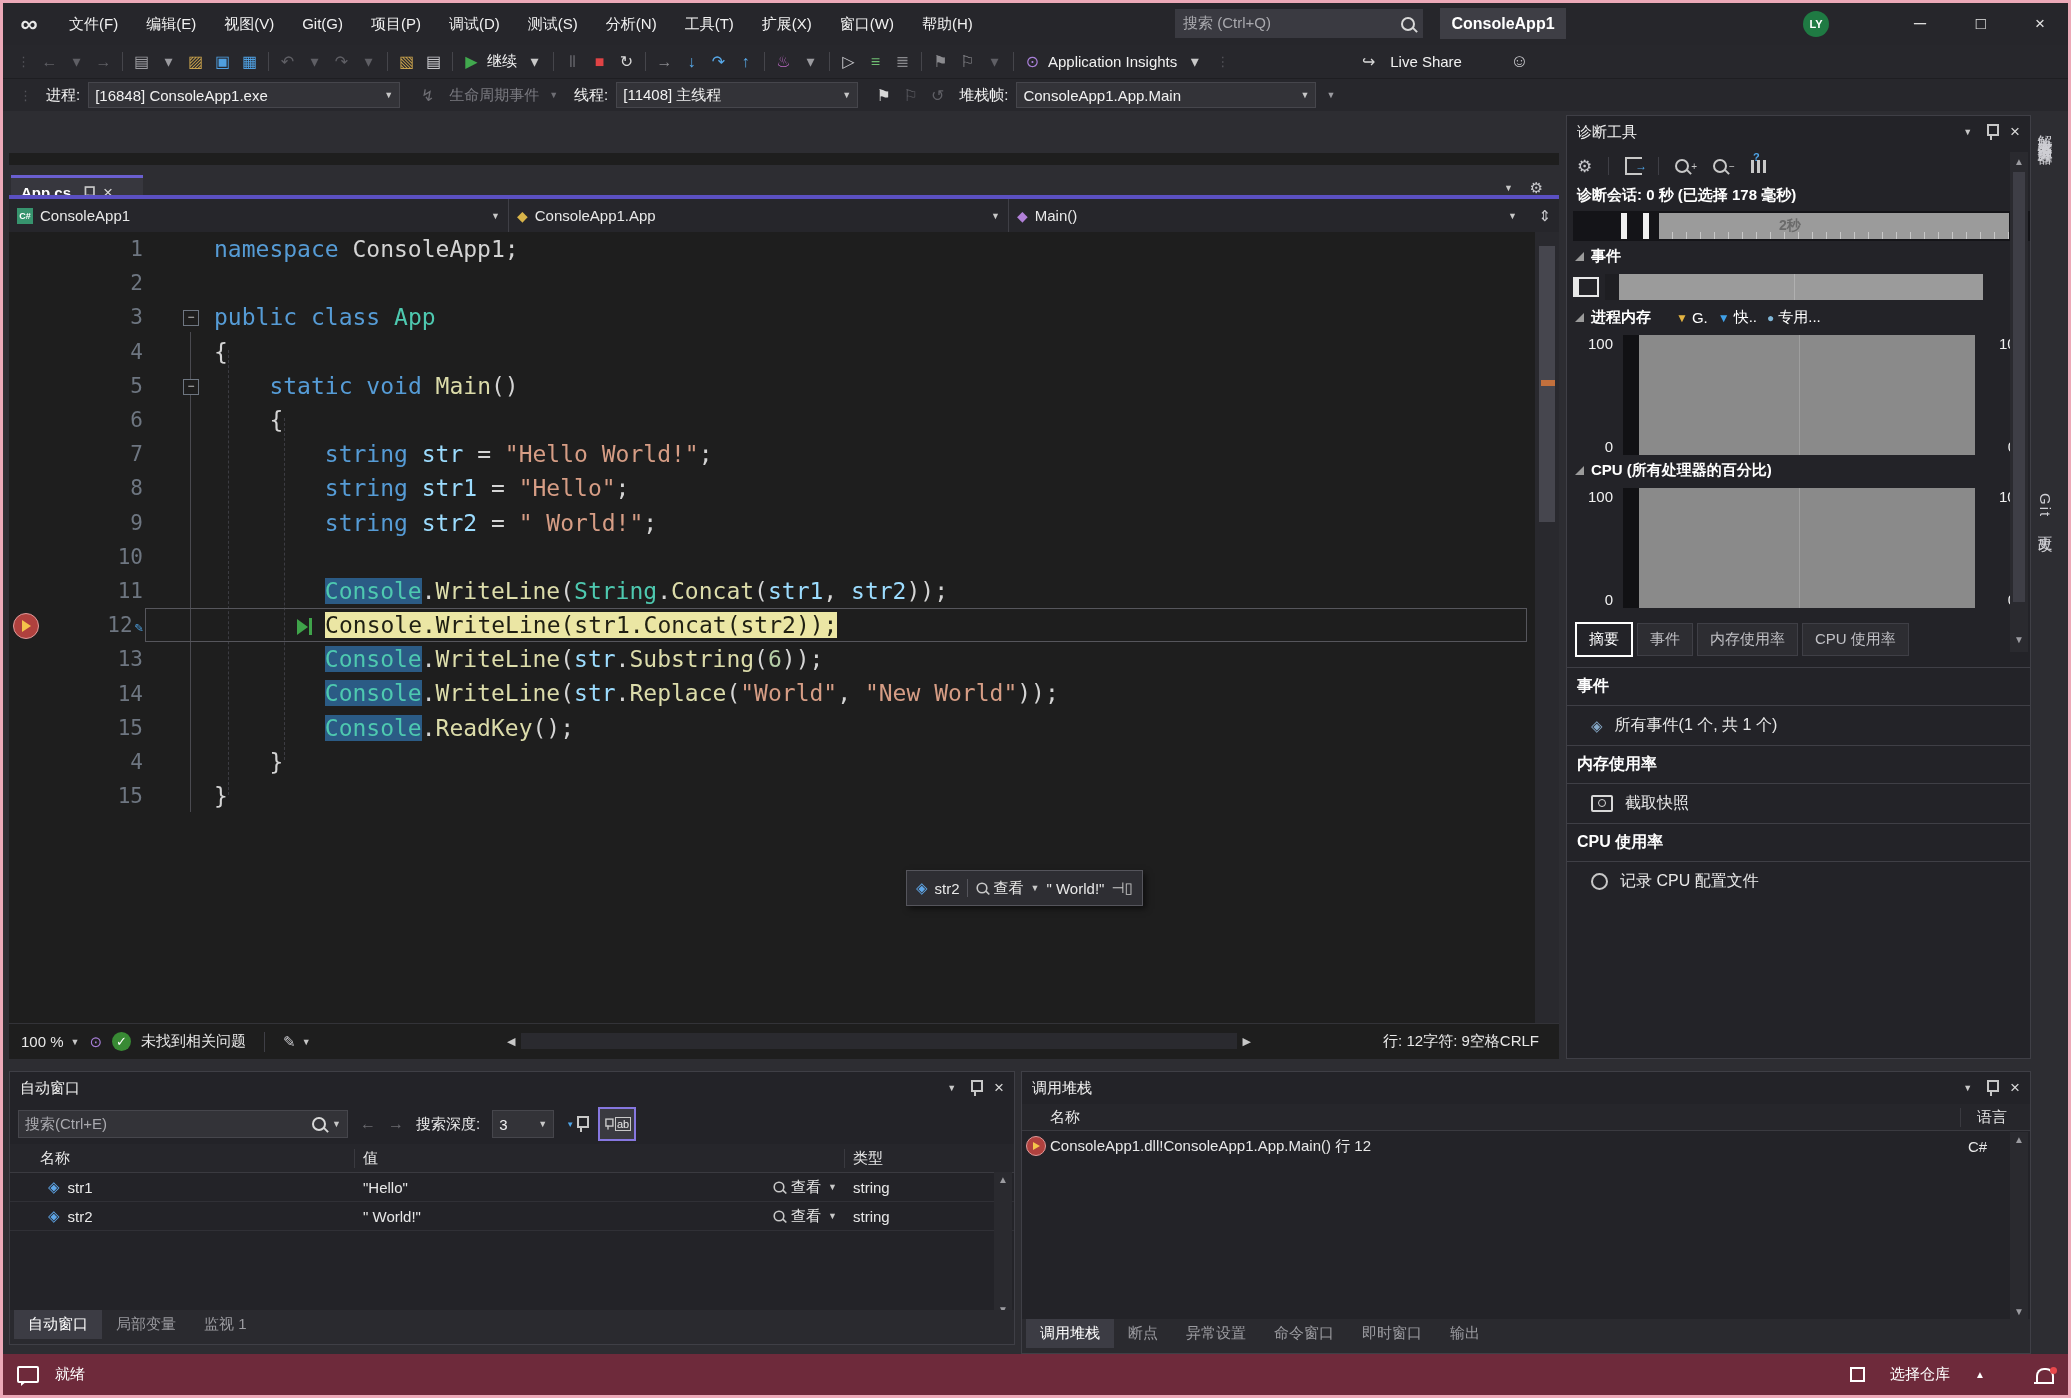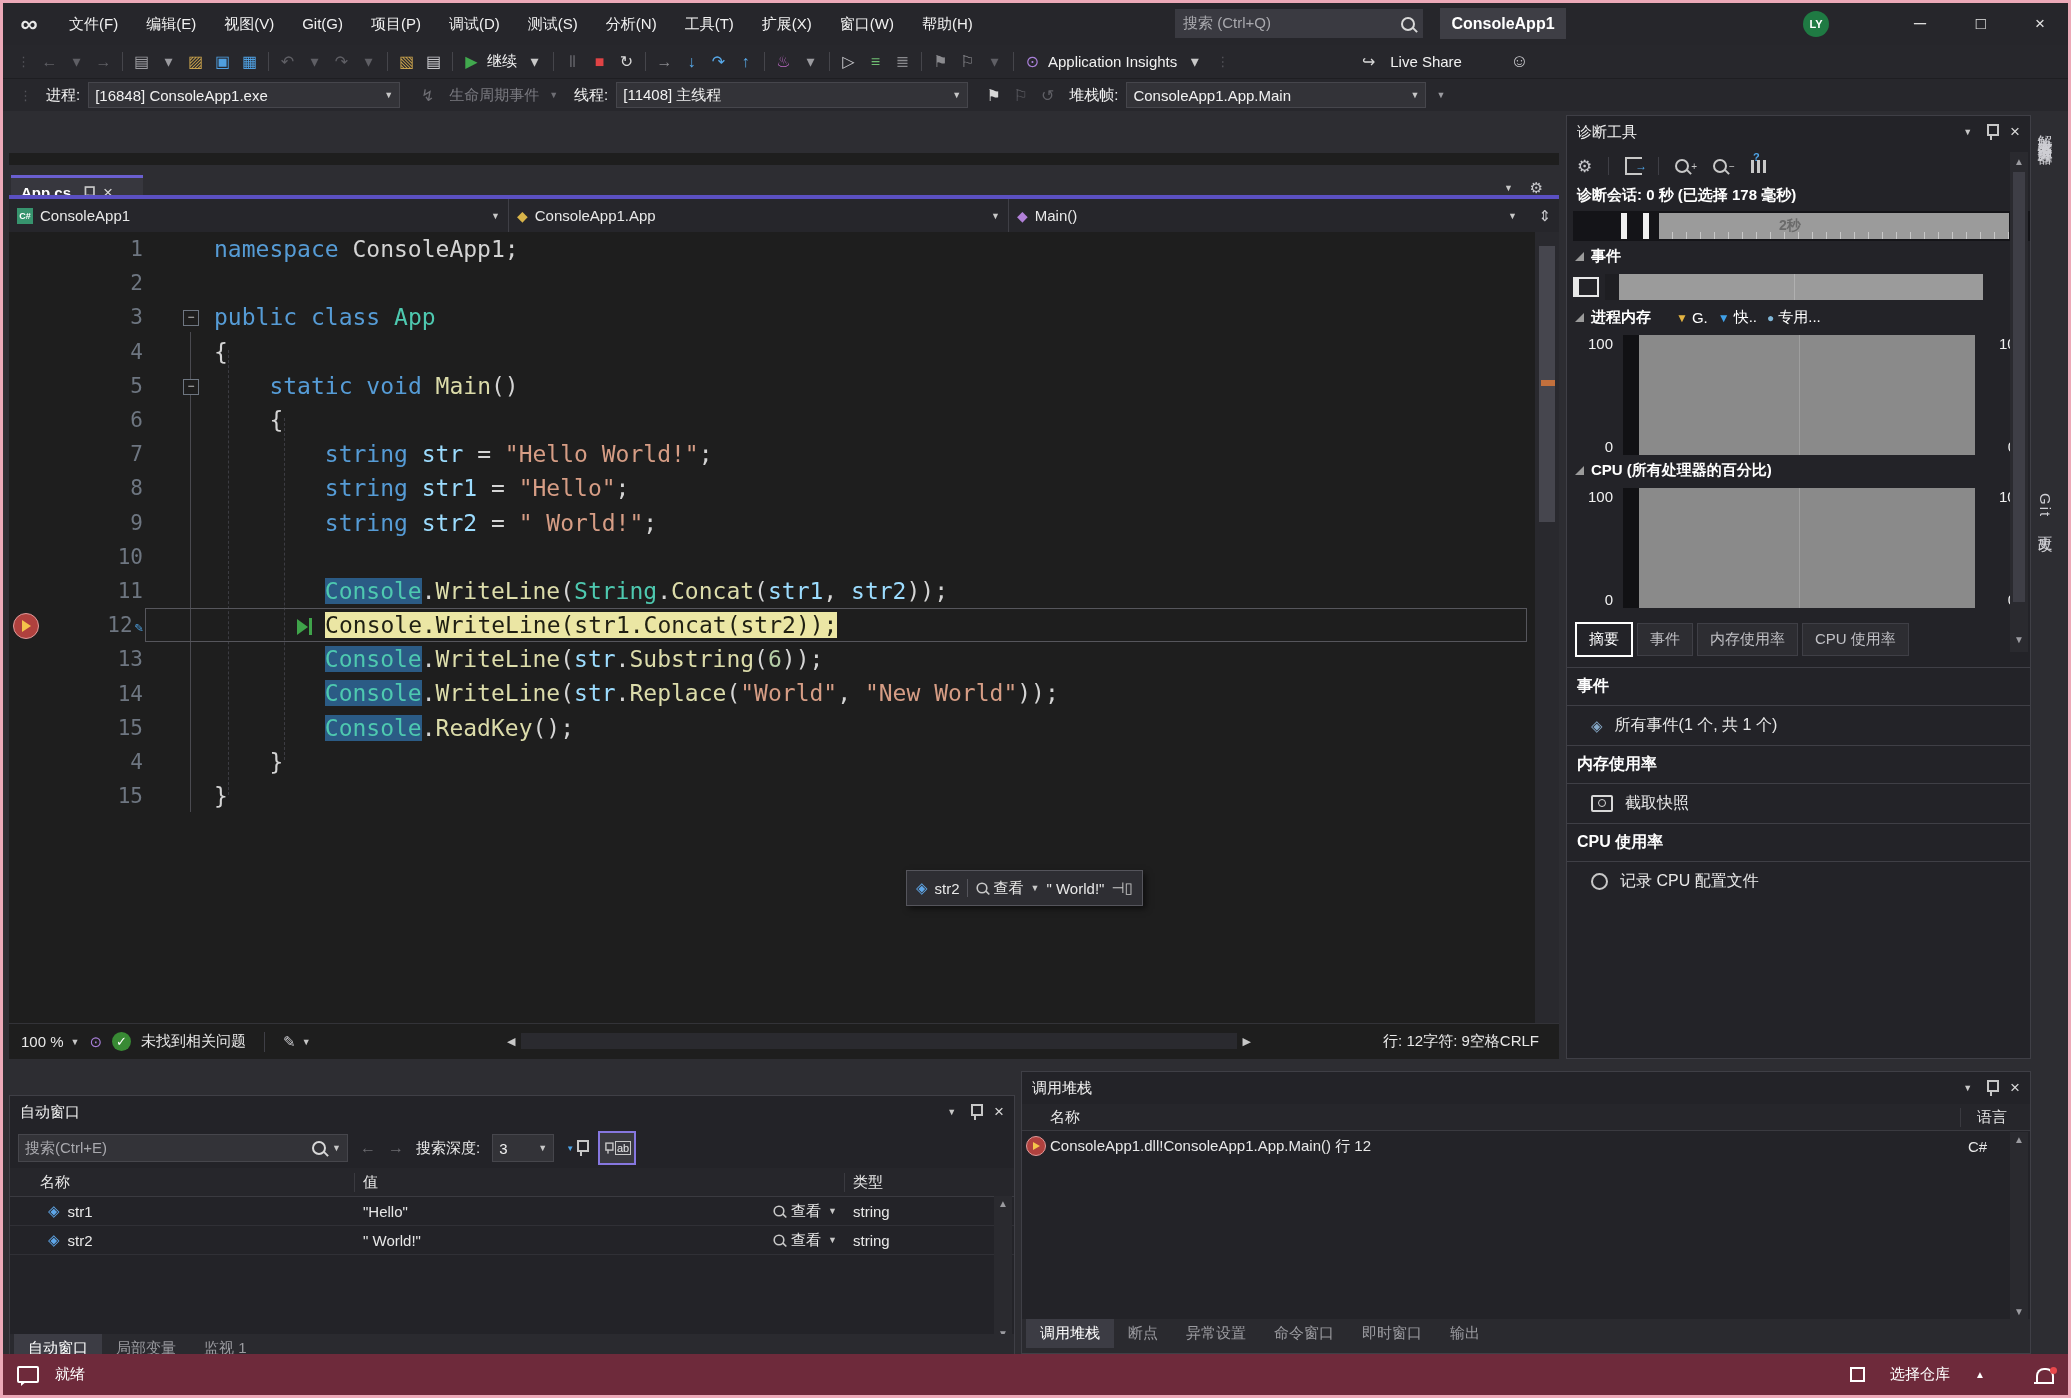--- a/index.html
+++ b/index.html
@@ -293,21 +293,21 @@
     <span class="tb-grip tb-ico">⋮</span>
     <span class="dbg-label">进程:</span>
     <span class="combo" style="width:312px;">
       <span>[16848] ConsoleApp1.exe</span>
         <span class="dd">▼</span>
     </span>
     <span class="tb-ico" style="margin-left:14px;color:#6E6E74;">↯</span>
     <span class="dbg-label dim">生命周期事件</span>
     <span class="dd" style="color:#6E6E74;">▼</span>
     <span class="dbg-label" style="margin-left:16px;">线程:</span>
-    <span class="combo" style="width:352px;">
+    <span class="combo" style="width:242px;">
       <span>[11408] 主线程</span>
         <span class="dd">▼</span>
     </span>
     <span class="tb-ico" style="margin-left:12px;color:#D8D8D8;">⚑</span>
     <span class="tb-ico" style="color:#5F5F65;">⚐</span>
     <span class="tb-ico" style="color:#5F5F65;">↺</span>
     <span class="dbg-label">堆栈帧:</span>
     <span class="combo" style="width:300px;">
       <span>ConsoleApp1.App.Main</span>
         <span class="dd">▼</span>
@@ -626,21 +626,21 @@
           <span>记录 CPU 配置文件</span>
         </div>
       </div>
   </div>
 
   <div class="abs" style="left:2032px;top:120px;width:32px;height:1240px;">
     <div class="vlabel" style="height:330px;">解决方案资源管理器</div>
     <div class="vlabel" style="margin-top:40px;">Git 更改</div>
   </div>
 
-  <div class="panel" style="left:6px;top:1092px;width:1006px;height:274px;">
+  <div class="panel" style="left:6px;top:1068px;width:1006px;height:274px;">
     <div class="panel-title">
       <span>自动窗口</span>
       <span class="ptool">
         <span class="dd">▼</span>
         <span class="pinic"></span>
         <span class="closex">×</span>
       </span>
     </div>
     <div class="flex" style="height:40px;padding:0 8px;gap:12px;">
       <span class="combo" style="width:330px;height:28px;color:#A9A9AE;">

